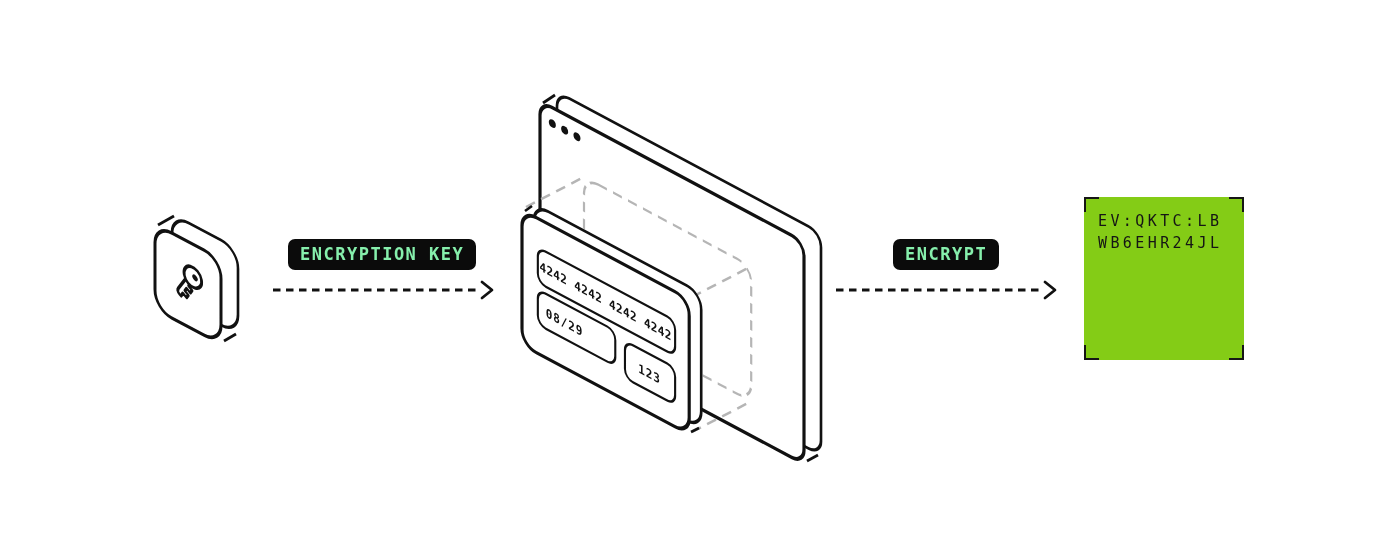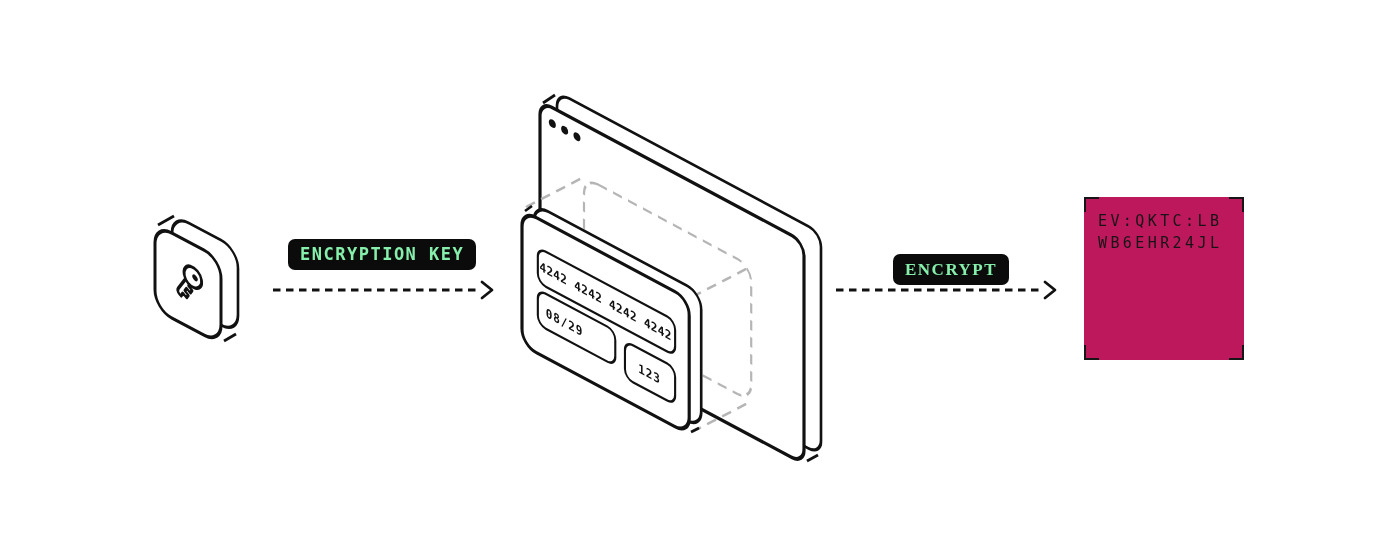--- a/index.html
+++ b/index.html
@@ -23,28 +23,28 @@
     background: #0b0b0b;
     color: #86efac;
     font-family: "DejaVu Sans Mono", "Liberation Mono", monospace;
     font-weight: 700;
     font-size: 17px;
     letter-spacing: 1.5px;
     border-radius: 7px;
     white-space: nowrap;
   }
   .badge-encryption-key { left: 288px; top: 239px; }
-  .badge-encrypt { left: 893px; top: 254px; font-family: Liberation Serif, serif; }
+  .badge-encrypt { left: 893px; top: 239px; }
   .cipher-block {
     position: absolute;
     left: 1084px; top: 197px;
     width: 160px; height: 163px;
     box-sizing: border-box;
     padding: 13px 0 0 14px;
-    background: #be185d;
+    background: #84cc16;
   }
   .cipher-line {
     font-family: "DejaVu Sans Mono", "Liberation Mono", monospace;
     font-size: 15px;
     line-height: 22.3px;
     letter-spacing: 3.4px;
     color: #151515;
     white-space: pre;
   }
   .corner { position: absolute; width: 13px; height: 13px; }

